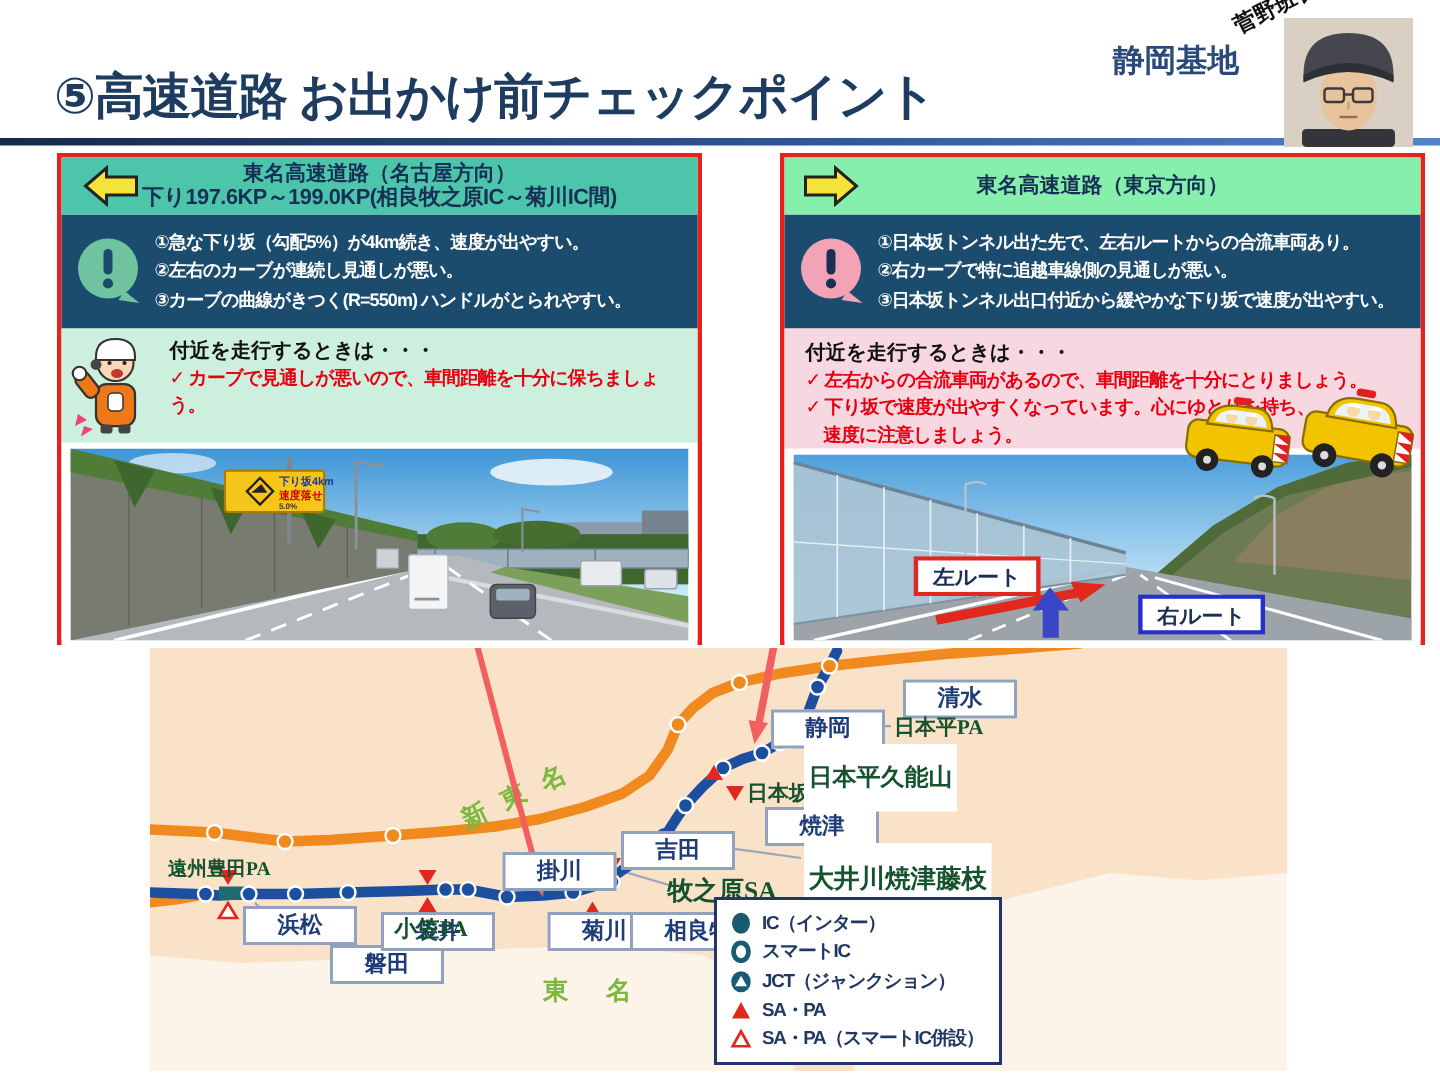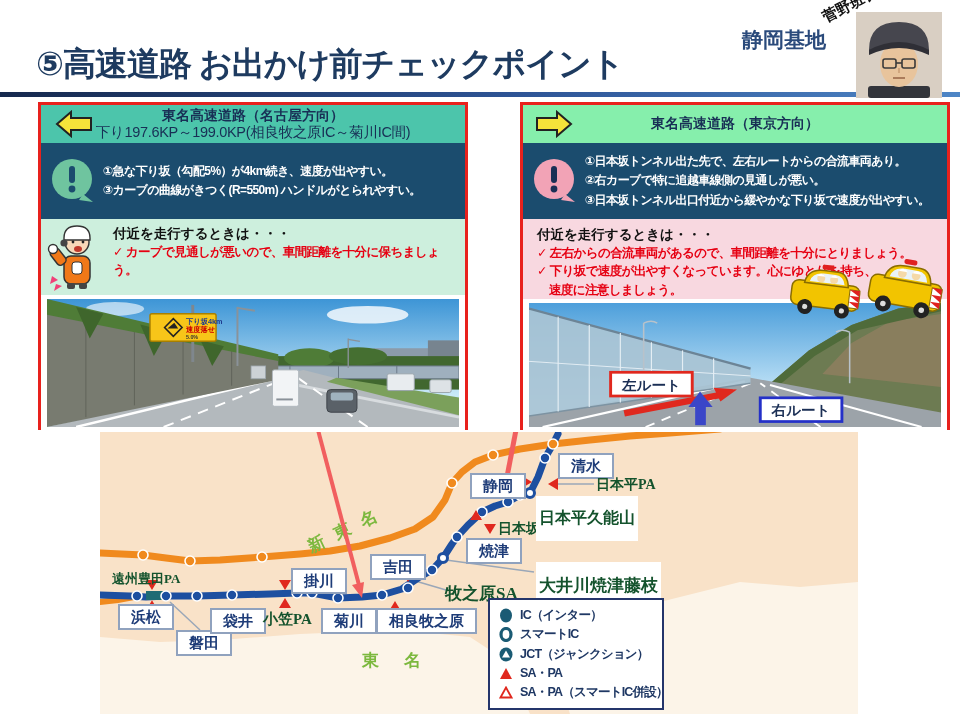--- a/index.html
+++ b/index.html
@@ -12,43 +12,43 @@
            background:linear-gradient(to right,#16294e,#2e5597 55%,#4e86c6);}
   .avatar{position:absolute;left:856px;top:12px;width:86px;height:86px;background:#d9cfc3;z-index:30;}
   .avatar .leader{position:absolute;left:-28px;top:-4px;transform:rotate(-27deg);transform-origin:left bottom;
                   font-size:15px;font-weight:bold;color:#111;white-space:nowrap;}
   
   .panel{position:absolute;top:102px;width:430px;height:328px;border:3px solid #e8211d;background:#fff;box-sizing:border-box;}
   .panel.left{left:38px;} .panel.right{left:520px;}
   .p-header{position:relative;height:38px;display:flex;flex-direction:column;justify-content:center;align-items:center;}
   .p-header.teal{background:#4cc5ab;} .p-header.pink{background:#86efac;gap:16px;}
   .p-header .l1{font-size:14px;font-weight:bold;color:#182f55;line-height:1.25;}
-  .p-header .l2{font-size:14.5px;font-weight:normal;color:#182f55;line-height:1.2;letter-spacing:-0.3px;}
+  .p-header .l2{font-size:14.5px;font-weight:bold;color:#182f55;line-height:1.2;letter-spacing:-0.3px;}
   .dir-arrow{position:absolute;left:12px;top:5px;}
   .hazard{height:76px;background:#1b4c6e;display:flex;align-items:center;}
   .hazard .bubble{flex:0 0 48px;margin:0 6px 0 8px;}
   .hazard .lines{color:#fff;font-weight:bold;font-size:12px;line-height:1.62;letter-spacing:-0.6px;white-space:nowrap;}
   .advisory{position:relative;box-sizing:border-box;}
   .advisory.mint{height:76px;background:#cdefdd;padding:6px 4px 0 72px;}
   .advisory.lpink{height:80px;background:#f8d8e0;padding:7px 4px 0 14px;}
   .adv-title{font-size:13.5px;font-weight:bold;color:#111;line-height:1.3;}
   .adv-line{font-size:12.5px;font-weight:bold;color:#e60012;line-height:1.5;letter-spacing:-0.6px;white-space:pre-line;}
   .char-icon{position:absolute;left:5px;top:3px;}
   .photo{box-sizing:border-box;padding:4px 6px 6px 6px;background:#fff;}
   .photo.lp{height:138px;} .photo.rp{height:134px;}
   .photo svg{display:block;width:100%;height:100%;}
   .cars-icon{position:absolute;top:150px;right:2px;z-index:6;}
   
   .map{position:absolute;left:100px;top:432px;width:758px;height:282px;background:#fcf4e8;}
   .map svg.base{position:absolute;left:0;top:0;}
   .box-label{position:absolute;background:#fff;border:2px solid #90a2be;color:#1e3c78;font-weight:bold;
-             font-size:15px;padding:0 11px;line-height:1.45;white-space:nowrap;z-index:4;}
+             font-size:15px;padding:0 21px;line-height:1.45;white-space:nowrap;z-index:4;margin-left:44px;}
   .fac-label{position:absolute;color:#14532d;font-weight:bold;white-space:nowrap;z-index:4;font-family:Liberation Serif, serif;}
   .fac-label.bg{background:#fff;padding:12px 3px;}
-  .legend{position:absolute;left:388px;top:166px;width:176px;height:112px;background:#fff;border:2px solid #24356b;
+  .legend{position:absolute;left:376px;top:166px;width:192px;height:112px;background:#fff;border:2px solid #24356b;
           box-sizing:border-box;padding:7px 8px;z-index:5;display:flex;flex-direction:column;justify-content:space-between;}
   .lg-row{display:flex;align-items:center;gap:6px;}
   .lg-row .sym{flex:0 0 16px;display:flex;justify-content:center;}
   .lg-row .lab{font-size:12.5px;font-weight:bold;color:#1f3864;letter-spacing:-0.8px;white-space:nowrap;}
 </style>
 </head>
 <body>
 
 <div class="slide">
 
@@ -82,20 +82,21 @@
     </div>
     <div class="hazard">
       <svg class="bubble" width="48" height="50" viewBox="0 0 48 50">
         <circle cx="23" cy="23" r="20" fill="#6fc49f"></circle>
         <polygon points="34,38 44,46 30,44" fill="#6fc49f"></polygon>
         <rect x="20" y="10" width="6" height="17" rx="3" fill="#1b4c6e"></rect>
         <circle cx="23" cy="33" r="3.4" fill="#1b4c6e"></circle>
       </svg>
       <div class="lines">
         <div>①急な下り坂（勾配5%）が4km続き、速度が出やすい。</div>
+        <div>②左右のカーブが連続し見通しが悪い。</div>
         <div>③カーブの曲線がきつく(R=550m) ハンドルがとられやすい。</div>
       </div>
     </div>
     <div class="advisory mint">
       <svg class="char-icon" width="62" height="70" viewBox="0 0 62 70">
         <polygon points="6,54 12,58 4,62" fill="#f04078"></polygon>
         <polygon points="10,62 16,64 8,69" fill="#f04078"></polygon>
         <rect x="18" y="34" width="26" height="28" rx="7" fill="#f07818" stroke="#333" stroke-width="1.5"></rect>
         <rect x="26" y="40" width="10" height="12" rx="3" fill="#fff" stroke="#333" stroke-width="1"></rect>
         <g transform="rotate(-38 16 38)">

